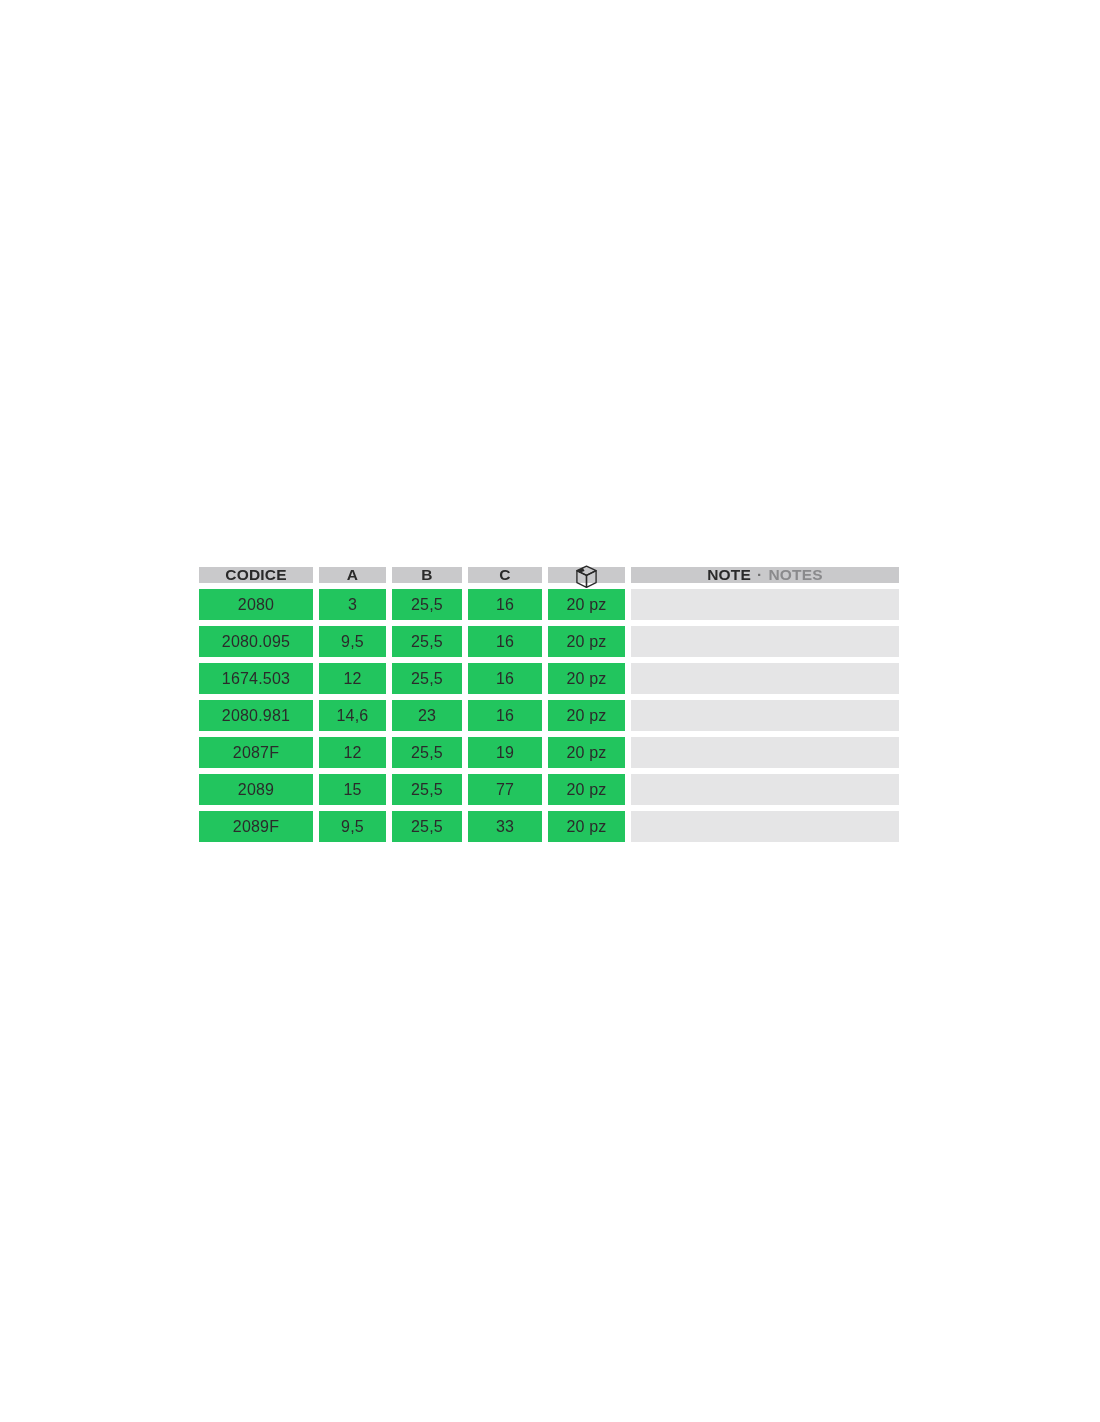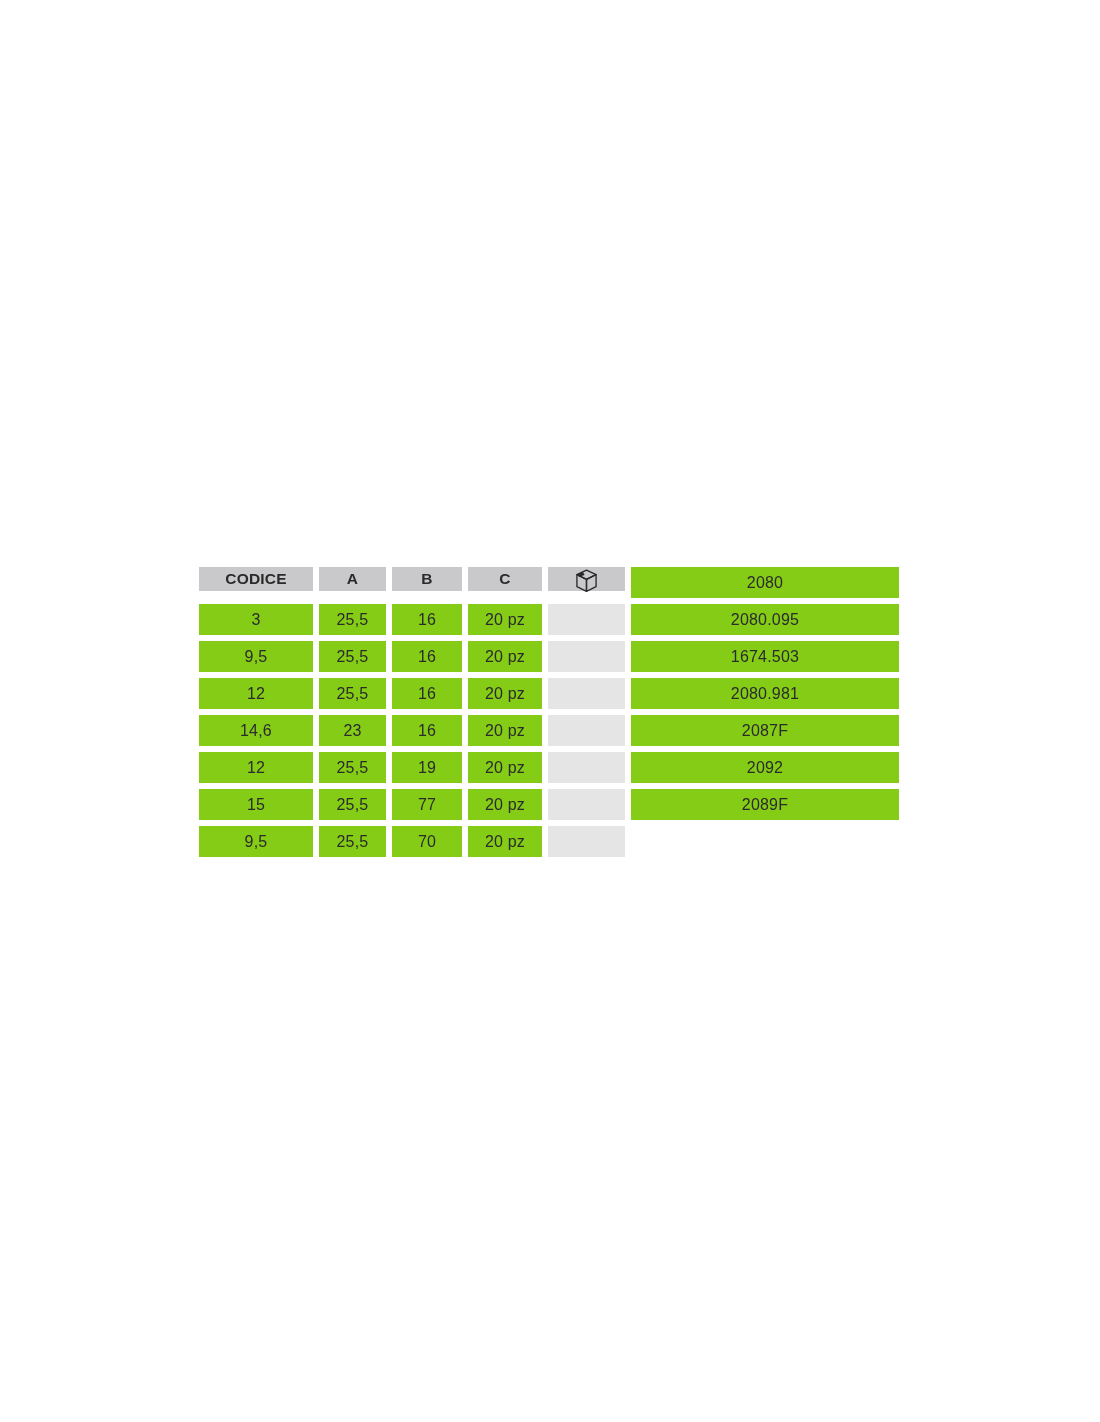--- a/index.html
+++ b/index.html
@@ -26,27 +26,27 @@
     row-gap: 6px;
   }
   .cell {
     display: flex;
     align-items: center;
     justify-content: center;
     text-align: center;
     font-size: 16px;
     color: #2b2b2b;
     height: 31px;
-    background: #84cc16;
+    background: #22c55e;
     letter-spacing: 0.2px;
     white-space: nowrap;
   }
   .cell.header {
     background: #c9c9cb;
-    height: 24px;
+    height: 16px;
     font-weight: 700;
     font-size: 15.5px;
     color: #2a2a2a;
   }
   .cell.notes-header .sep {
     margin: 0 6px;
     color: #6f6f6f;
     font-weight: 700;
   }
   .cell.notes-header .secondary {
@@ -74,20 +74,25 @@
     <div class="cell header">B</div>
     <div class="cell header">C</div>
     <div class="cell header">
       <svg class="pkg-svg" viewBox="0 0 24 26" fill="none" stroke="#2a2a2a" stroke-width="1.4" stroke-linejoin="round">
         <polygon points="2,8 12,3.2 22,8 12,12.8"></polygon>
         <polygon points="2,8 2,20.5 12,25.3 12,12.8"></polygon>
         <polygon points="22,8 22,20.5 12,25.3 12,12.8"></polygon>
         <polygon points="2,8 8.2,5 10,8.2 4.6,10.2" fill="#2a2a2a" stroke="none"></polygon>
       </svg>
     </div>
+    <div class="cell header notes-header">
+      <span>NOTE</span>
+      <span class="sep">·</span>
+      <span class="secondary">NOTES</span>
+    </div>
 
     <div class="cell">2080</div>
     <div class="cell">3</div>
     <div class="cell">25,5</div>
     <div class="cell">16</div>
     <div class="cell">20 pz</div>
     <div class="cell empty-notes"></div>
 
     <div class="cell">2080.095</div>
     <div class="cell">9,5</div>
@@ -110,28 +115,28 @@
     <div class="cell">20 pz</div>
     <div class="cell empty-notes"></div>
 
     <div class="cell">2087F</div>
     <div class="cell">12</div>
     <div class="cell">25,5</div>
     <div class="cell">19</div>
     <div class="cell">20 pz</div>
     <div class="cell empty-notes"></div>
 
-    <div class="cell">2092</div>
+    <div class="cell">2089</div>
     <div class="cell">15</div>
     <div class="cell">25,5</div>
     <div class="cell">77</div>
     <div class="cell">20 pz</div>
     <div class="cell empty-notes"></div>
 
     <div class="cell">2089F</div>
     <div class="cell">9,5</div>
     <div class="cell">25,5</div>
-    <div class="cell">70</div>
+    <div class="cell">33</div>
     <div class="cell">20 pz</div>
     <div class="cell empty-notes"></div>
   </div>
 
 </div>
 
 </body></html>

